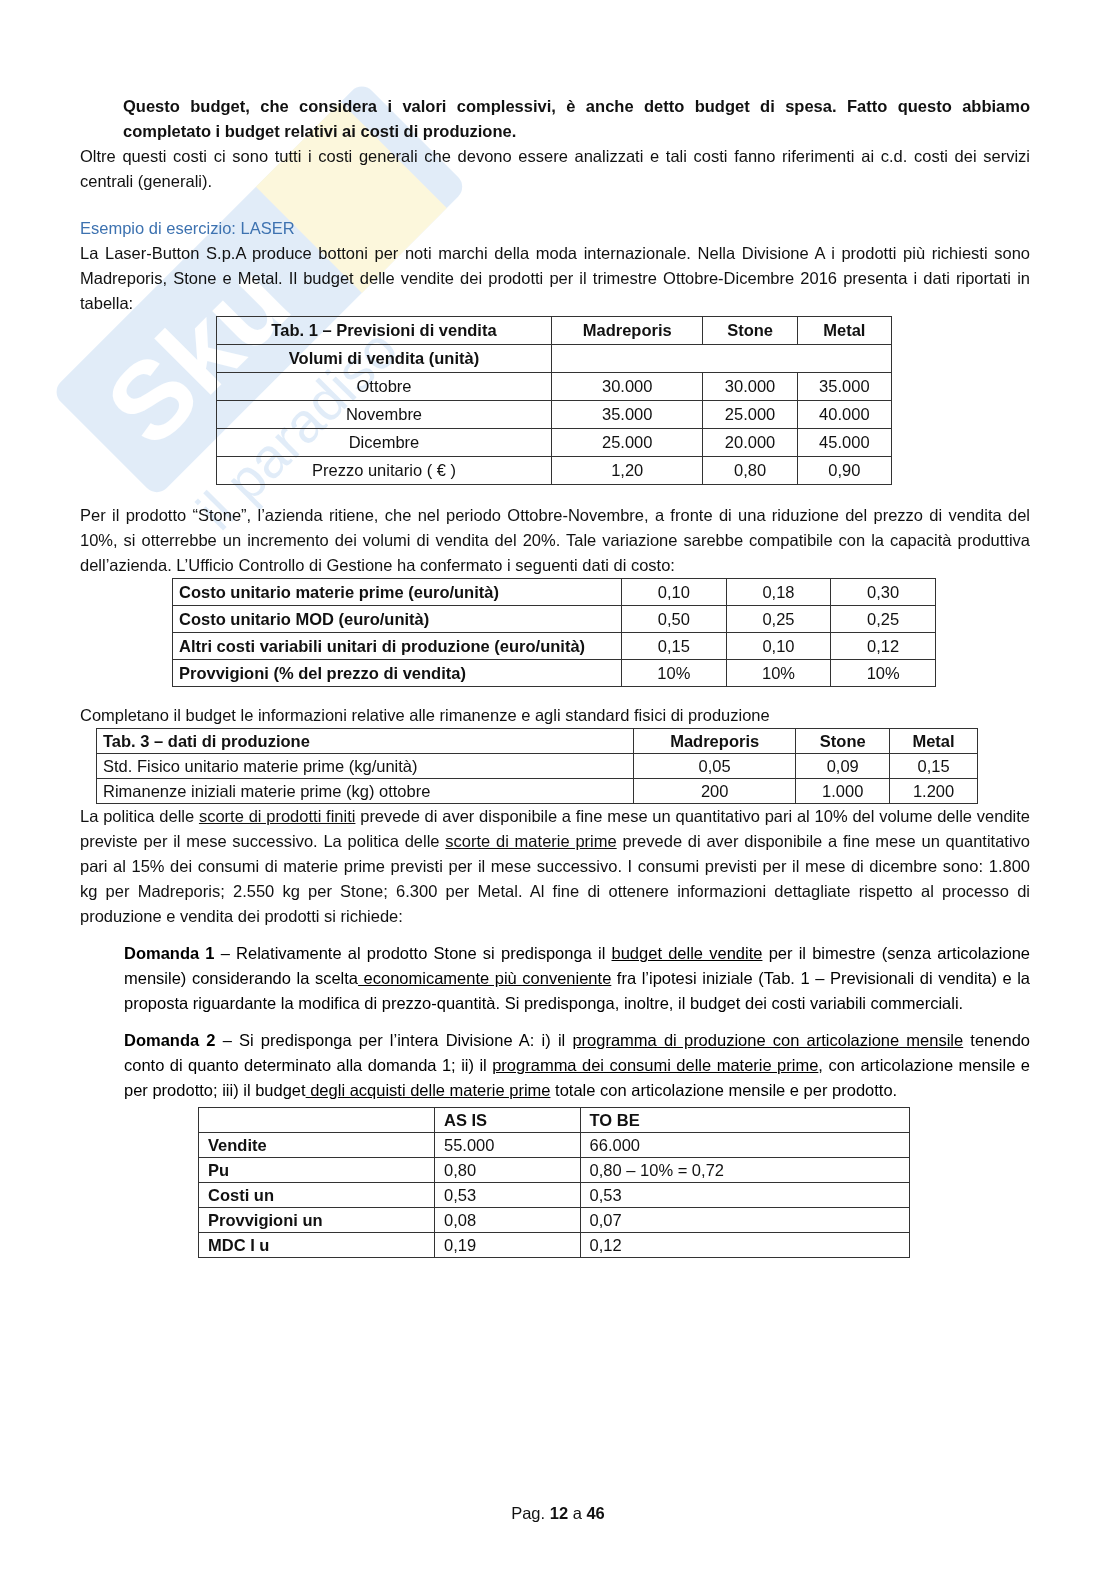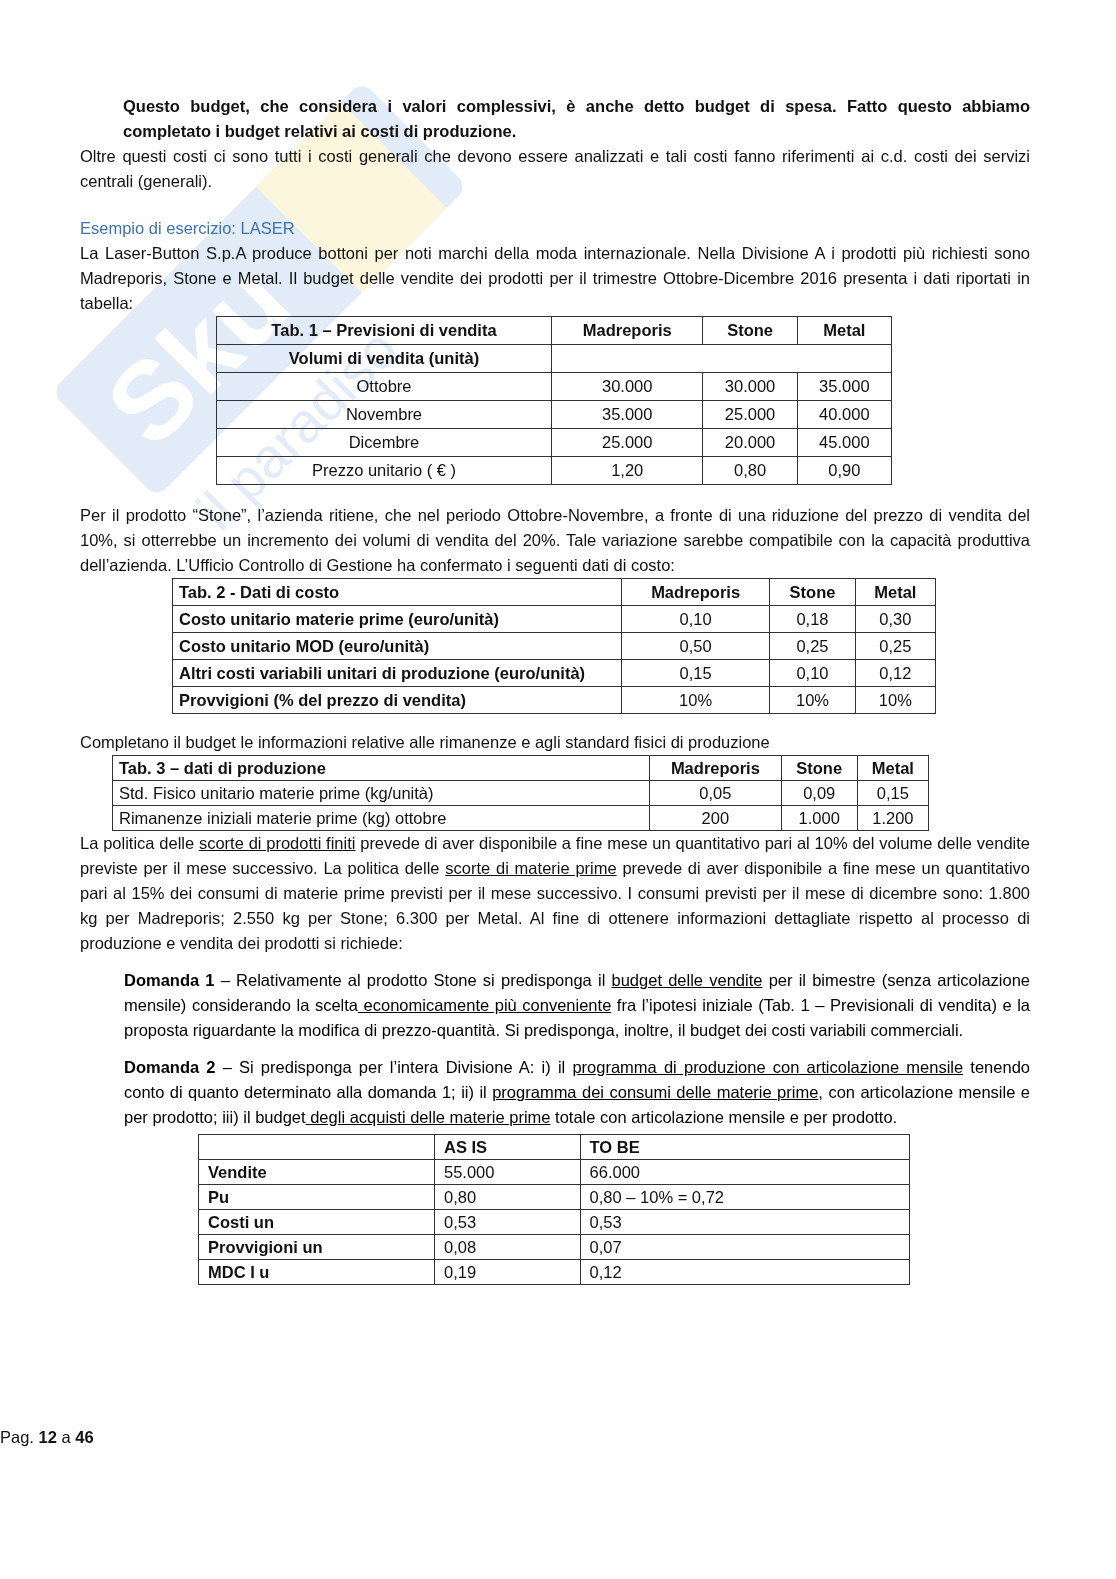--- a/index.html
+++ b/index.html
@@ -21,30 +21,30 @@
   table { border-collapse: collapse; font-size: 16.5px; }
   td, th { border: 1.3px solid #333; padding: 0 6px; font-weight: normal; }
   .tab1 { margin-left: 136px; width: 676px; }
   .tab1 td { height: 27px; text-align: center; }
   .tab1 .h td { font-weight: bold; }
   .tab1 td.lbl { width: 322px; }
   .tab2 { margin-left: 92px; width: 764px; }
   .tab2 td { height: 26px; text-align: center; }
   .tab2 td.lbl { text-align: left; width: 436px; font-weight: bold; }
   .tab2 .h td { font-weight: bold; }
-  .tab3 { margin-left: 32px; width: 817px; }
+  .tab3 { margin-left: 16px; width: 882px; }
   .tab3 td { height: 24px; text-align: center; }
   .tab3 td.lbl { text-align: left; width: 524px; }
   .tab3 .h td { font-weight: bold; }
   .tab4 { margin-left: 118px; width: 712px; }
   .tab4 td { height: 24px; text-align: left; padding-left: 9px; }
   .tab4 td.lbl { font-weight: bold; width: 220px; }
   .tab4 .h td { font-weight: bold; }
   .tab4 .tot td { font-weight: bold; }
-  .footer { position: absolute; left: 0; width: 1116px; top: 1428px; font-size: 16.5px; }
+  .footer { position: absolute; left: 0; width: 1116px; top: 1504px; text-align: center; font-size: 16.5px; }
 </style>
 </head>
 <body>
 
 <svg class="watermark" viewBox="0 0 520 520">
   <g transform="rotate(-45 260 260)">
     <rect x="40" y="170" width="440" height="150" rx="14" fill="#4a90d9"></rect>
     <rect x="330" y="170" width="120" height="150" fill="#f2cf2e"></rect>
     <text x="70" y="285" font-size="110" font-weight="bold" fill="#ffffff" font-family="Liberation Sans, sans-serif">Sku</text>
     <text x="60" y="390" font-size="56" fill="#4a90d9" font-family="Liberation Sans, sans-serif">il paradiso</text>
@@ -95,26 +95,20 @@
       <td>0,80</td>
       <td>0,90</td>
     </tr>
   </tbody>
     </table>
 
   <p style="margin-top:18px">Per il prodotto “Stone”, l’azienda ritiene, che nel periodo Ottobre-Novembre, a fronte di una riduzione del prezzo di vendita del 10%, si otterrebbe un incremento dei volumi di vendita del 20%. Tale variazione sarebbe compatibile con la capacità produttiva dell’azienda. L’Ufficio Controllo di Gestione ha confermato i seguenti dati di costo:</p>
 
   <table class="tab2">
     <tbody>
-        <tr class="h">
-      <td class="lbl">Tab. 2 - Dati di costo</td>
-      <td>Madreporis</td>
-      <td>Stone</td>
-      <td>Metal</td>
-    </tr>
     <tr>
       <td class="lbl">Costo unitario materie prime (euro/unità)</td>
       <td>0,10</td>
       <td>0,18</td>
       <td>0,30</td>
     </tr>
     <tr>
       <td class="lbl">Costo unitario MOD (euro/unità)</td>
       <td>0,50</td>
       <td>0,25</td>

